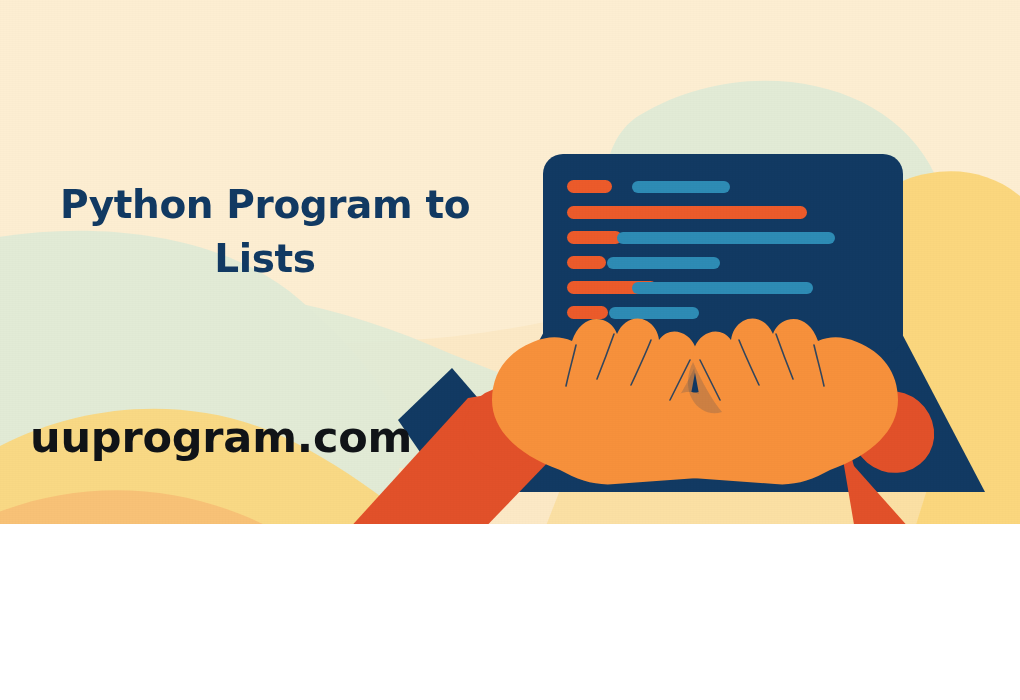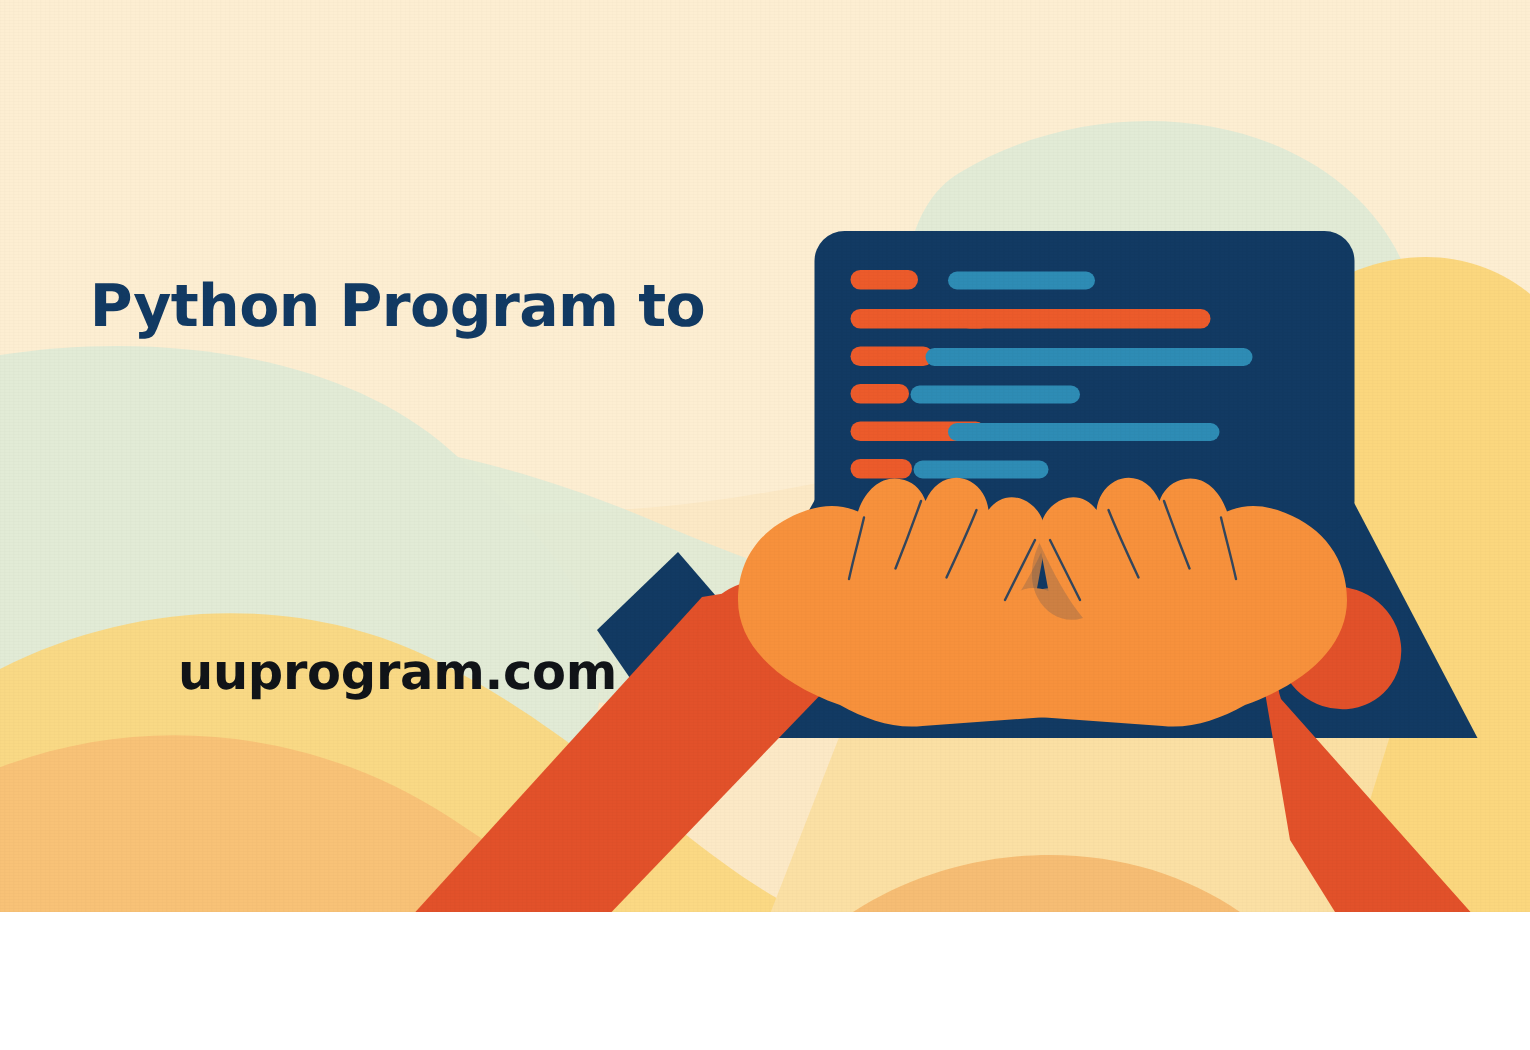--- a/index.html
+++ b/index.html
@@ -3,21 +3,21 @@
 <meta charset="utf-8">
 <style>
   html, body {
     margin: 0;
     padding: 0;
     background: #ffffff;
   }
   #poster {
     position: relative;
     width: 1020px;
-    height: 608px;
+    height: 524px;
     overflow: hidden;
     background: #fce9c6;
     font-family: "Liberation Sans", sans-serif;
   }
   #bg-svg, #art-svg {
     position: absolute;
     left: 0;
     top: 0;
     width: 1020px;
     height: 700px;
@@ -42,27 +42,26 @@
     font-size: 39px;
     line-height: 1.38;
     letter-spacing: -0.4px;
   }
   .headline .l1 { display: block; }
   .headline .l2 { display: block; }
   .headline .l3 { display: block; }
   .site {
     position: absolute;
     left: 30px;
-    top: 428px;
+    top: 412px;
     width: 470px;
-    text-align: center;
     color: #111418;
     font-family: "DejaVu Sans", sans-serif;
     font-weight: bold;
-    font-size: 33px;
+    font-size: 43px;
     letter-spacing: -0.2px;
   }
   .grain {
     position: absolute;
     left: 0; top: 0;
     width: 1020px; height: 700px;
     pointer-events: none;
     opacity: 0.05;
     background-image:
       repeating-linear-gradient(0deg, rgba(0,0,0,0.35) 0px, rgba(0,0,0,0) 1px, rgba(0,0,0,0) 2px),
@@ -204,18 +203,19 @@
         <path d="M693,362 C687,374 686,388 692,399 C698,410 710,416 722,412 C712,400 702,382 693,362 Z" fill="#123a63" opacity="0.18"></path>
       </g>
 
       <path d="M455,492 L985,492 L1020,560 L1020,700 L0,700 L0,600 Z" fill="none"></path>
     </g>
   </svg>
 
   <div id="text-layer">
     <div class="headline">
       <span class="l1">Python Program to</span>
+      <span class="l3">Lists</span>
     </div>
     <div class="site">uuprogram.com</div>
   </div>
 
   <div class="grain"></div>
 </div>
 
 </body></html>

